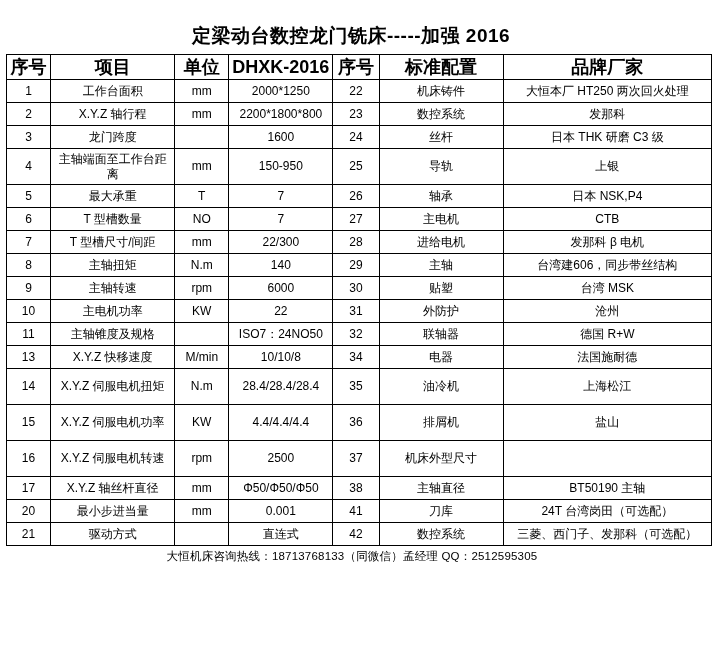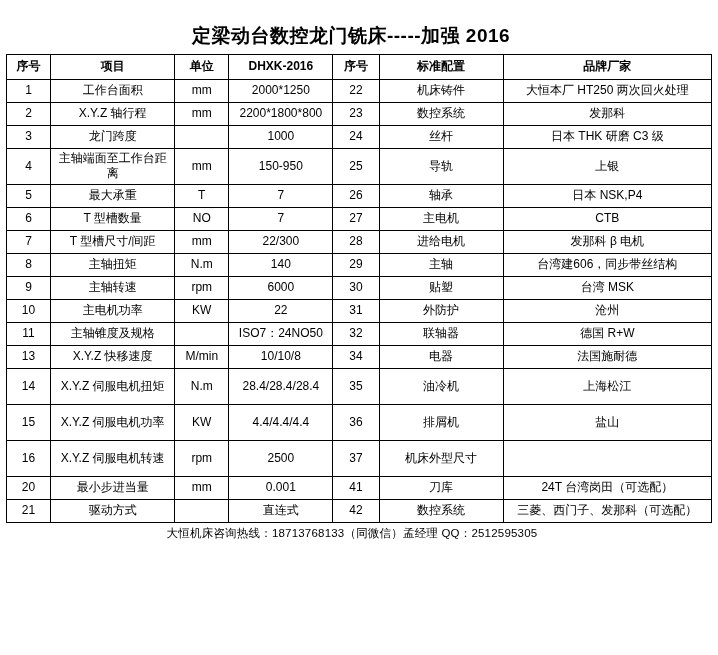--- a/index.html
+++ b/index.html
@@ -35,21 +35,21 @@
     font-size:12px;
     text-align:center;
     vertical-align:middle;
     padding:1px 2px;
     line-height:1.25;
     word-break:break-all;
     height:20px;
   }
   thead td{
     font-weight:bold;
-    font-size:12px;
+    font-size:18px;
     height:22px;
   }
   col.c0{width:44px;}
   col.c1{width:124px;}
   col.c2{width:54px;}
   col.c3{width:104px;}
   col.c4{width:46px;}
   col.c5{width:124px;}
   col.c6{width:208px;}
   .footer{
@@ -105,21 +105,21 @@
         <td>mm</td>
         <td>2200*1800*800</td>
         <td>23</td>
         <td>数控系统</td>
         <td>发那科</td>
       </tr>
       <tr>
         <td>3</td>
         <td>龙门跨度</td>
         <td></td>
-        <td>1000</td>
+        <td>1600</td>
         <td>24</td>
         <td>丝杆</td>
         <td>日本 THK 研磨 C3 级</td>
       </tr>
       <tr class="tall">
         <td>4</td>
         <td>主轴端面至工作台距离</td>
         <td>mm</td>
         <td>150-950</td>
         <td>25</td>
@@ -219,20 +219,29 @@
       <tr class="tall">
         <td>16</td>
         <td>X.Y.Z 伺服电机转速</td>
         <td>rpm</td>
         <td>2500</td>
         <td>37</td>
         <td>机床外型尺寸</td>
         <td></td>
       </tr>
       <tr>
+        <td>17</td>
+        <td>X.Y.Z 轴丝杆直径</td>
+        <td>mm</td>
+        <td>Φ50/Φ50/Φ50</td>
+        <td>38</td>
+        <td>主轴直径</td>
+        <td>BT50190 主轴</td>
+      </tr>
+      <tr>
         <td>20</td>
         <td>最小步进当量</td>
         <td>mm</td>
         <td>0.001</td>
         <td>41</td>
         <td>刀库</td>
         <td>24T 台湾岗田（可选配）</td>
       </tr>
       <tr>
         <td>21</td>

